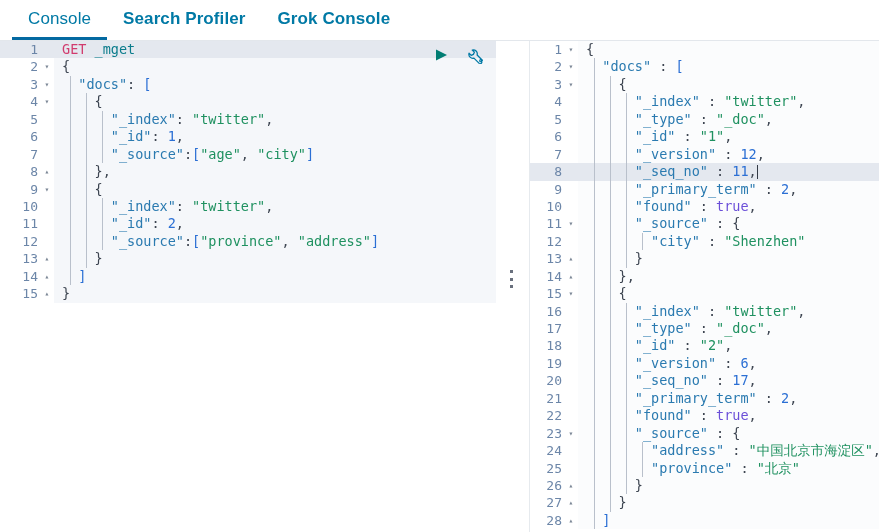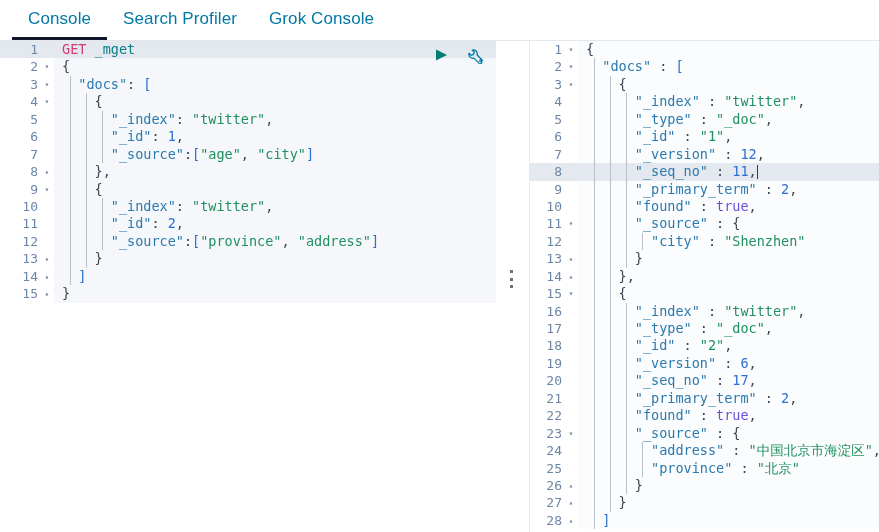--- a/index.html
+++ b/index.html
@@ -27,24 +27,25 @@
     display: flex;
     align-items: center;
     padding: 0 16px;
     font-size: 17px;
     color: #0079a5;
     letter-spacing: 0.1px;
     cursor: pointer;
     border-bottom: 3px solid transparent;
     box-sizing: border-box;
     white-space: nowrap;
+    font-weight: bold;
   }
   .tab.active {
     color: #0079a5;
-    border-bottom: 3px solid #0f172a;
+    border-bottom: 3px solid #0369a1;
     font-weight: 400;
   }
 
   
   .workspace {
     position: relative;
     height: 492px;
     display: flex;
     background: #ffffff;
     border-top: 1px solid #e3e7ec;

